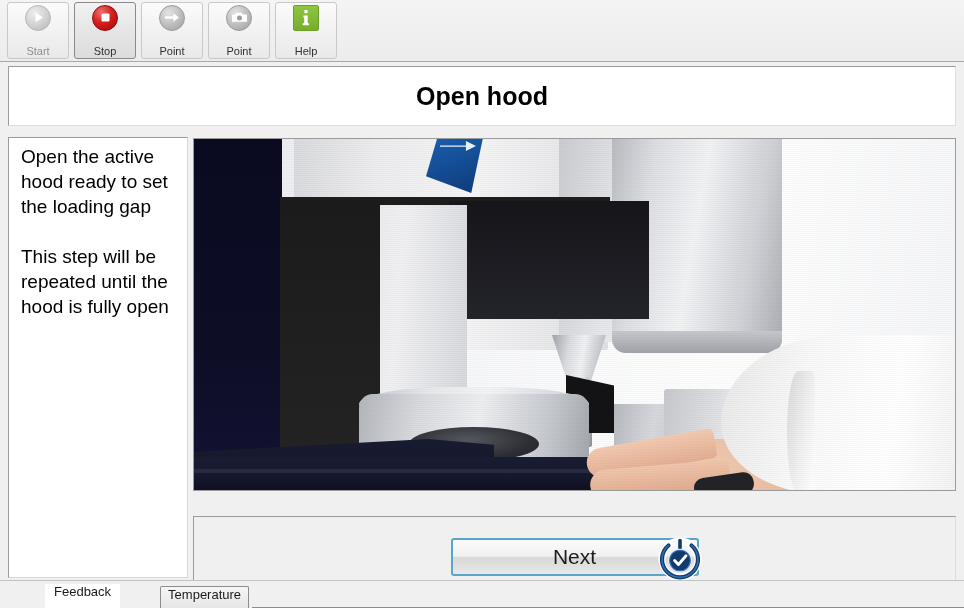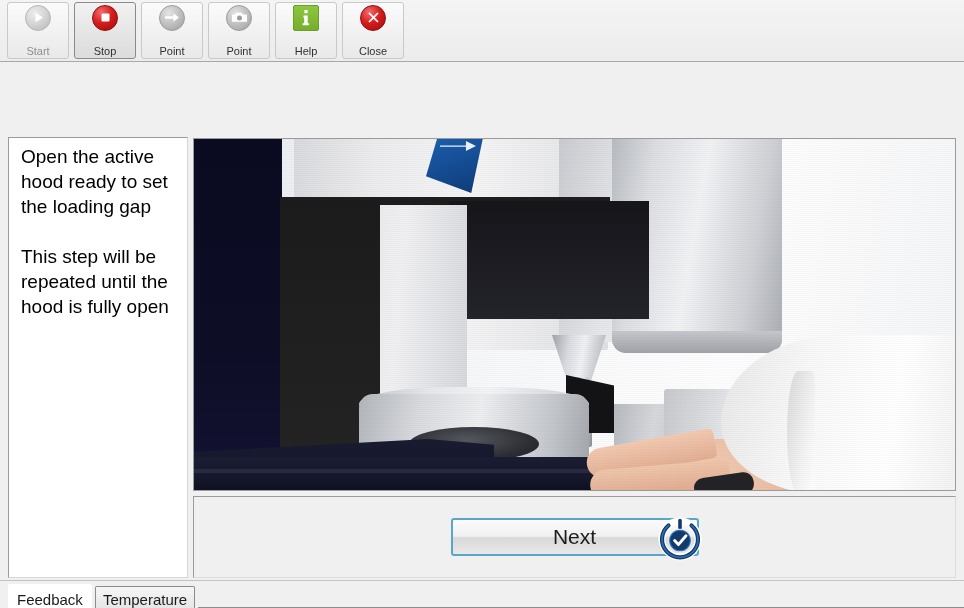--- a/index.html
+++ b/index.html
@@ -452,21 +452,21 @@
   .softness {
     position: absolute;
     inset: 0;
     backdrop-filter: blur(0.6px);
     pointer-events: none;
   }
 
   
   .next-panel {
     position: absolute;
-    left: 193px; top: 496px;
+    left: 193px; top: 516px;
     width: 763px; height: 82px;
     box-sizing: border-box;
     background: #f0f0f0;
     border-top: 1px solid #9b9b9b;
     border-left: 1px solid #9b9b9b;
     border-right: 1px solid #dcdcdc;
     border-bottom: 1px solid #dcdcdc;
     display: flex;
     align-items: center;
     justify-content: center;
@@ -508,31 +508,32 @@
     display: flex;
     align-items: flex-end;
     padding-left: 8px;
     box-sizing: border-box;
   }
   .tab {
     height: 22px;
     box-sizing: border-box;
     padding: 0 7px;
     display: flex;
-    align-items: flex-end;
-    font-size: 15px;
+    align-items: flex-start;
+    font-size: 13px;
     color: #1a1a1a;
     border: 1px solid #8c8c8c;
     border-bottom: none;
     background: linear-gradient(180deg, #f6f6f6 0%, #e6e6e6 100%);
     margin-right: 3px;
     cursor: pointer;
     user-select: none;
     border-top-left-radius: 2px;
     border-top-right-radius: 2px;
+    margin-left: 37px;
   }
   .tab.selected {
     background: #ffffff;
     border: none;
     height: 24px;
     padding: 0 9px;
   }
   .tab-spacer {
     flex: 1;
     height: 22px;
@@ -596,33 +597,26 @@
         <span class="glyph">
           <svg width="10" height="18" viewBox="0 0 10 18">
             <rect x="3.4" y="1" width="3.2" height="3.2" rx="0.5" fill="#ffffff"></rect>
             <path d="M2.4 6.6 h4.3 v7.7 h1.4 v2 H1.6 v-2 h1.6 V8.6 H2.4 Z" fill="#ffffff"></path>
           </svg>
         </span>
       </span>
       <span class="lbl">Help</span>
     </div>
 
-    <div class="tbtn">
-      <span class="ico circ red">
-        <span class="glyph">
-          <svg width="13" height="13" viewBox="0 0 13 13">
-            <path d="M2.6 1.4 L6.5 5.3 L10.4 1.4 L11.6 2.6 L7.7 6.5 L11.6 10.4 L10.4 11.6 L6.5 7.7 L2.6 11.6 L1.4 10.4 L5.3 6.5 L1.4 2.6 Z" fill="#ffffff"></path>
-          </svg>
-        </span>
-      </span>
-      <span class="lbl">Close</span>
-    </div>
 
   </div>
 
+  <div class="title-panel">
+    <div class="title-text">Open hood</div>
+  </div>
 
   <div class="instr-panel">
     <div class="instr-text">Open the active hood ready to set the loading gap
 
 This step will be repeated until the hood is fully open</div>
   </div>
 
   <div class="photo-frame">
     <div class="photo">
       <div class="bg-white"></div>

